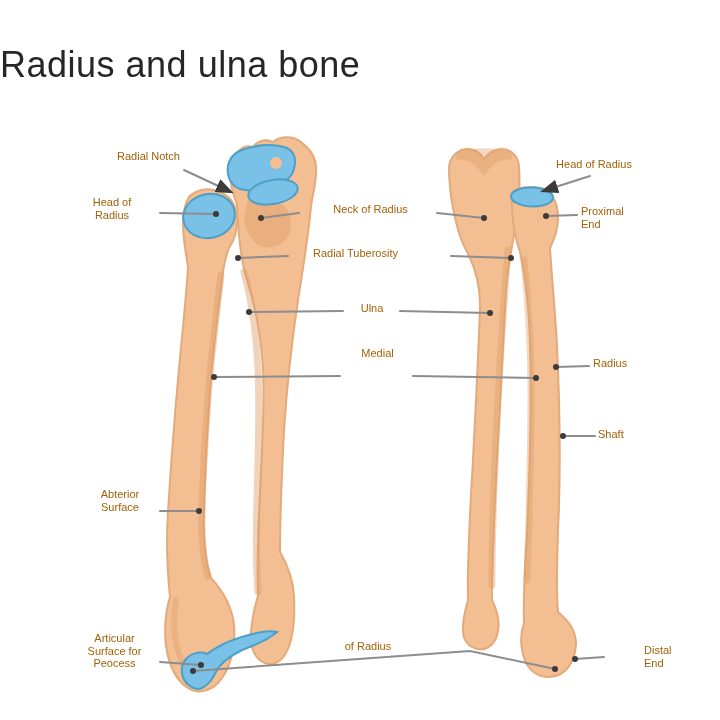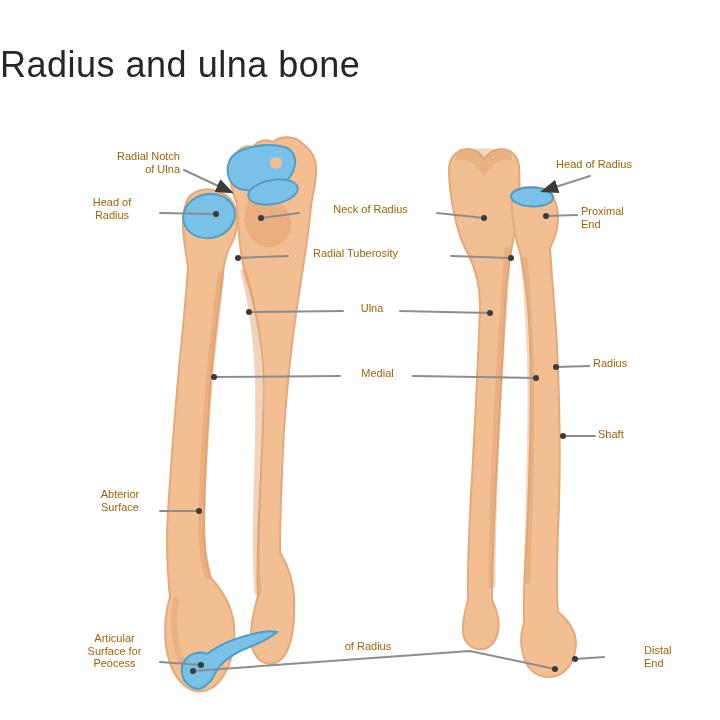--- a/index.html
+++ b/index.html
@@ -123,40 +123,39 @@
       <circle cx="556" cy="367" r="3"></circle>
         <circle cx="563" cy="436" r="3"></circle>
       <circle cx="575" cy="659" r="3"></circle>
     </g>
   </svg>
 
   <div class="title">Radius and ulna bone</div>
 
   <div class="lbl ta-r" style="left:38px;top:150px;width:142px;">
     <span>Radial Notch</span>
-    <span>of Ulna</span>
   </div>
   <div class="lbl ta-c" style="left:68px;top:196px;width:88px;">
     <span>Head of</span>
     <span>Radius</span>
   </div>
   <div class="lbl ta-c" style="left:75px;top:488px;width:90px;">
     <span>Abterior</span>
     <span>Surface</span>
   </div>
   <div class="lbl ta-c" style="left:62px;top:632px;width:105px;">
     <span>Articular</span>
     <span>Surface for</span>
     <span>Peocess</span>
   </div>
 
   <div class="lbl ta-c" style="left:303px;top:203px;width:135px;">Neck of Radius</div>
   <div class="lbl ta-c" style="left:278px;top:247px;width:155px;">Radial Tuberosity</div>
   <div class="lbl ta-c" style="left:347px;top:302px;width:50px;">Ulna</div>
-  <div class="lbl ta-c" style="left:345px;top:367px;width:65px;">Medial</div>
+  <div class="lbl ta-c" style="left:345px;top:347px;width:65px;">Medial</div>
   <div class="lbl ta-c" style="left:298px;top:640px;width:140px;">
     <span>of Radius</span>
   </div>
 
   <div class="lbl ta-c" style="left:528px;top:158px;width:132px;">Head of Radius</div>
   <div class="lbl" style="left:581px;top:205px;width:90px;">
     <span>Proximal</span>
     <span>End</span>
   </div>
   <div class="lbl" style="left:593px;top:357px;width:70px;">Radius</div>

